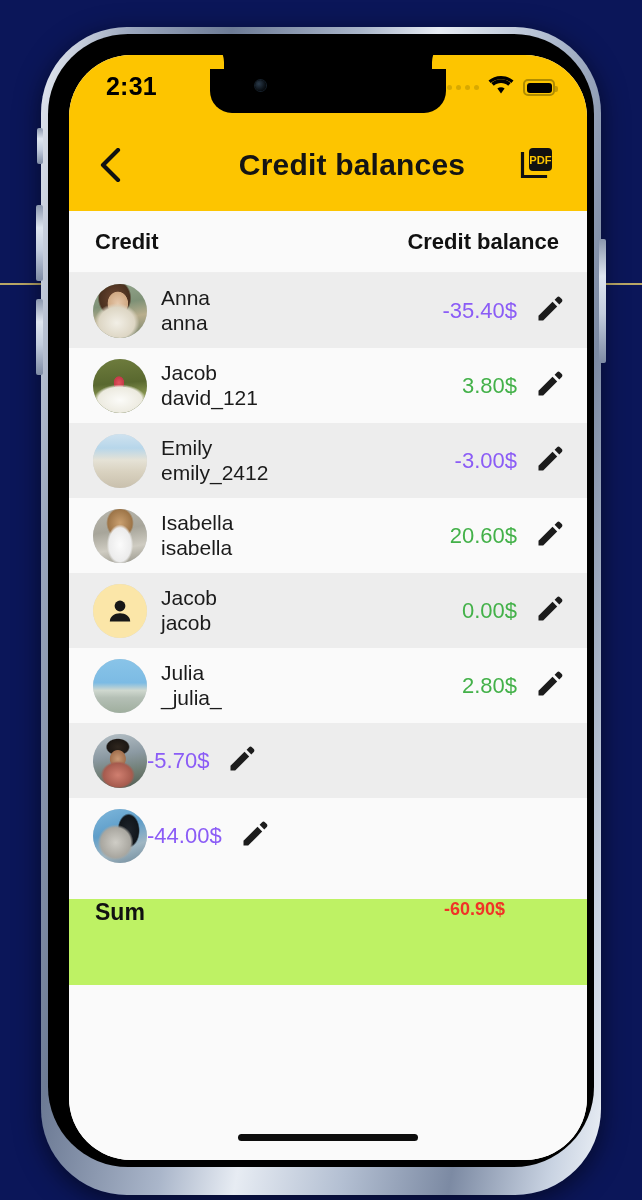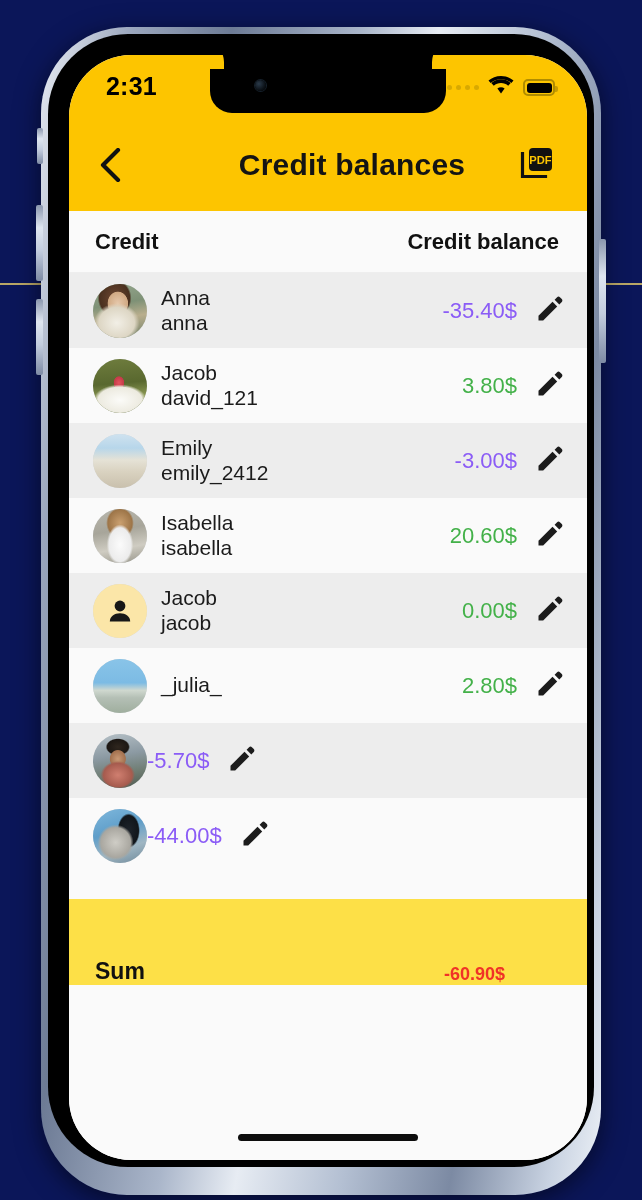--- a/index.html
+++ b/index.html
@@ -245,24 +245,24 @@
   .edit-btn {
     width: 34px; height: 34px;
     flex: 0 0 34px;
     display: flex; align-items: center; justify-content: center;
     cursor: pointer;
   }
 
   
   #sum-row {
     height: 86px;
-    display: flex; align-items: flex-end;
+    display: flex; align-items: flex-start;
     padding: 0 20px 0 26px;
     box-sizing: border-box;
-    background: #fde047;
+    background: #bef264;
     margin-top: 26px;
   }
   #sum-row .sum-label {
     flex: 1;
     font-size: 23px; font-weight: 700; color: #111;
   }
   #sum-row .sum-value {
     font-size: 18px; font-weight: 700; color: #f03227;
     padding-right: 62px;
   }
@@ -482,20 +482,21 @@
                     <path d="M3.5 21.8 L3.5 26.5 L8.2 26.5 L22.2 12.5 L17.5 7.8 Z" fill="#1c1c1c"></path>
                     <path d="M19.6 5.7 L24.3 10.4 L26.8 7.9 C27.6 7.1 27.6 5.9 26.8 5.1 L24.9 3.2 C24.1 2.4 22.9 2.4 22.1 3.2 Z" fill="#1c1c1c"></path>
                   </svg></span>
               </div>
             </div>
             <div class="row">
               <div class="avatar">
                 <div class="ph ph-julia"></div>
               </div>
               <div class="names">
+                <div class="n1">Julia</div>
                 <div class="n2">_julia_</div>
               </div>
               <div class="amount pos">2.80$</div>
               <div class="edit-btn">
                 <span><svg width="30" height="30" viewBox="0 0 30 30">
                     <path d="M3.5 21.8 L3.5 26.5 L8.2 26.5 L22.2 12.5 L17.5 7.8 Z" fill="#1c1c1c"></path>
                     <path d="M19.6 5.7 L24.3 10.4 L26.8 7.9 C27.6 7.1 27.6 5.9 26.8 5.1 L24.9 3.2 C24.1 2.4 22.9 2.4 22.1 3.2 Z" fill="#1c1c1c"></path>
                   </svg></span>
               </div>
             </div>

